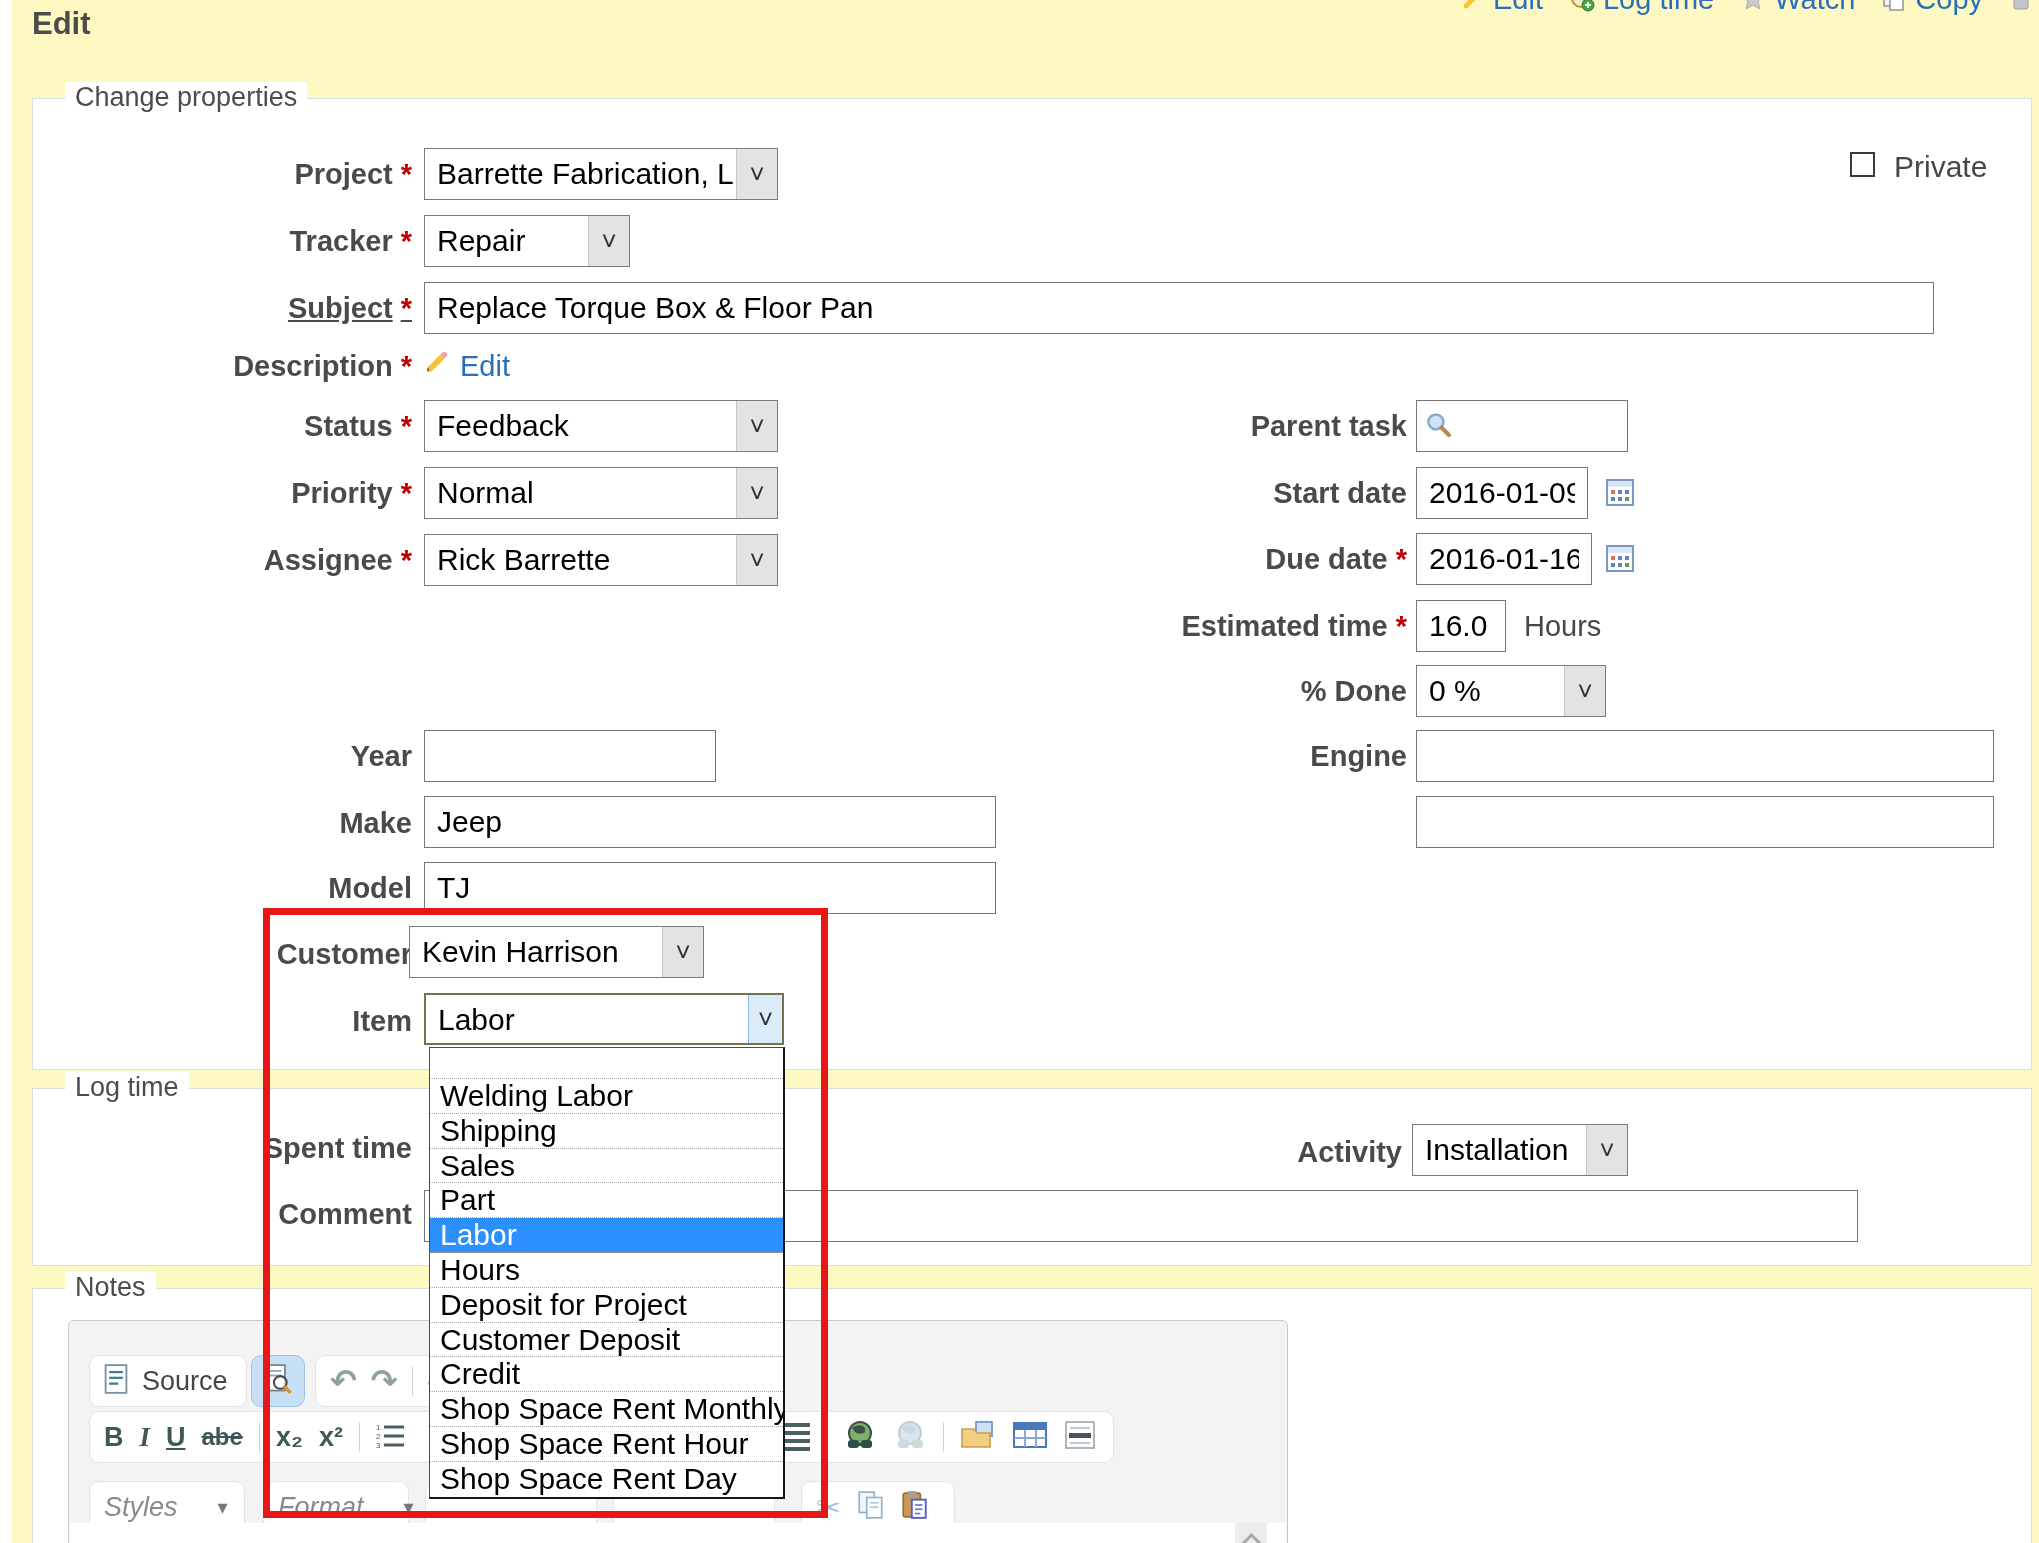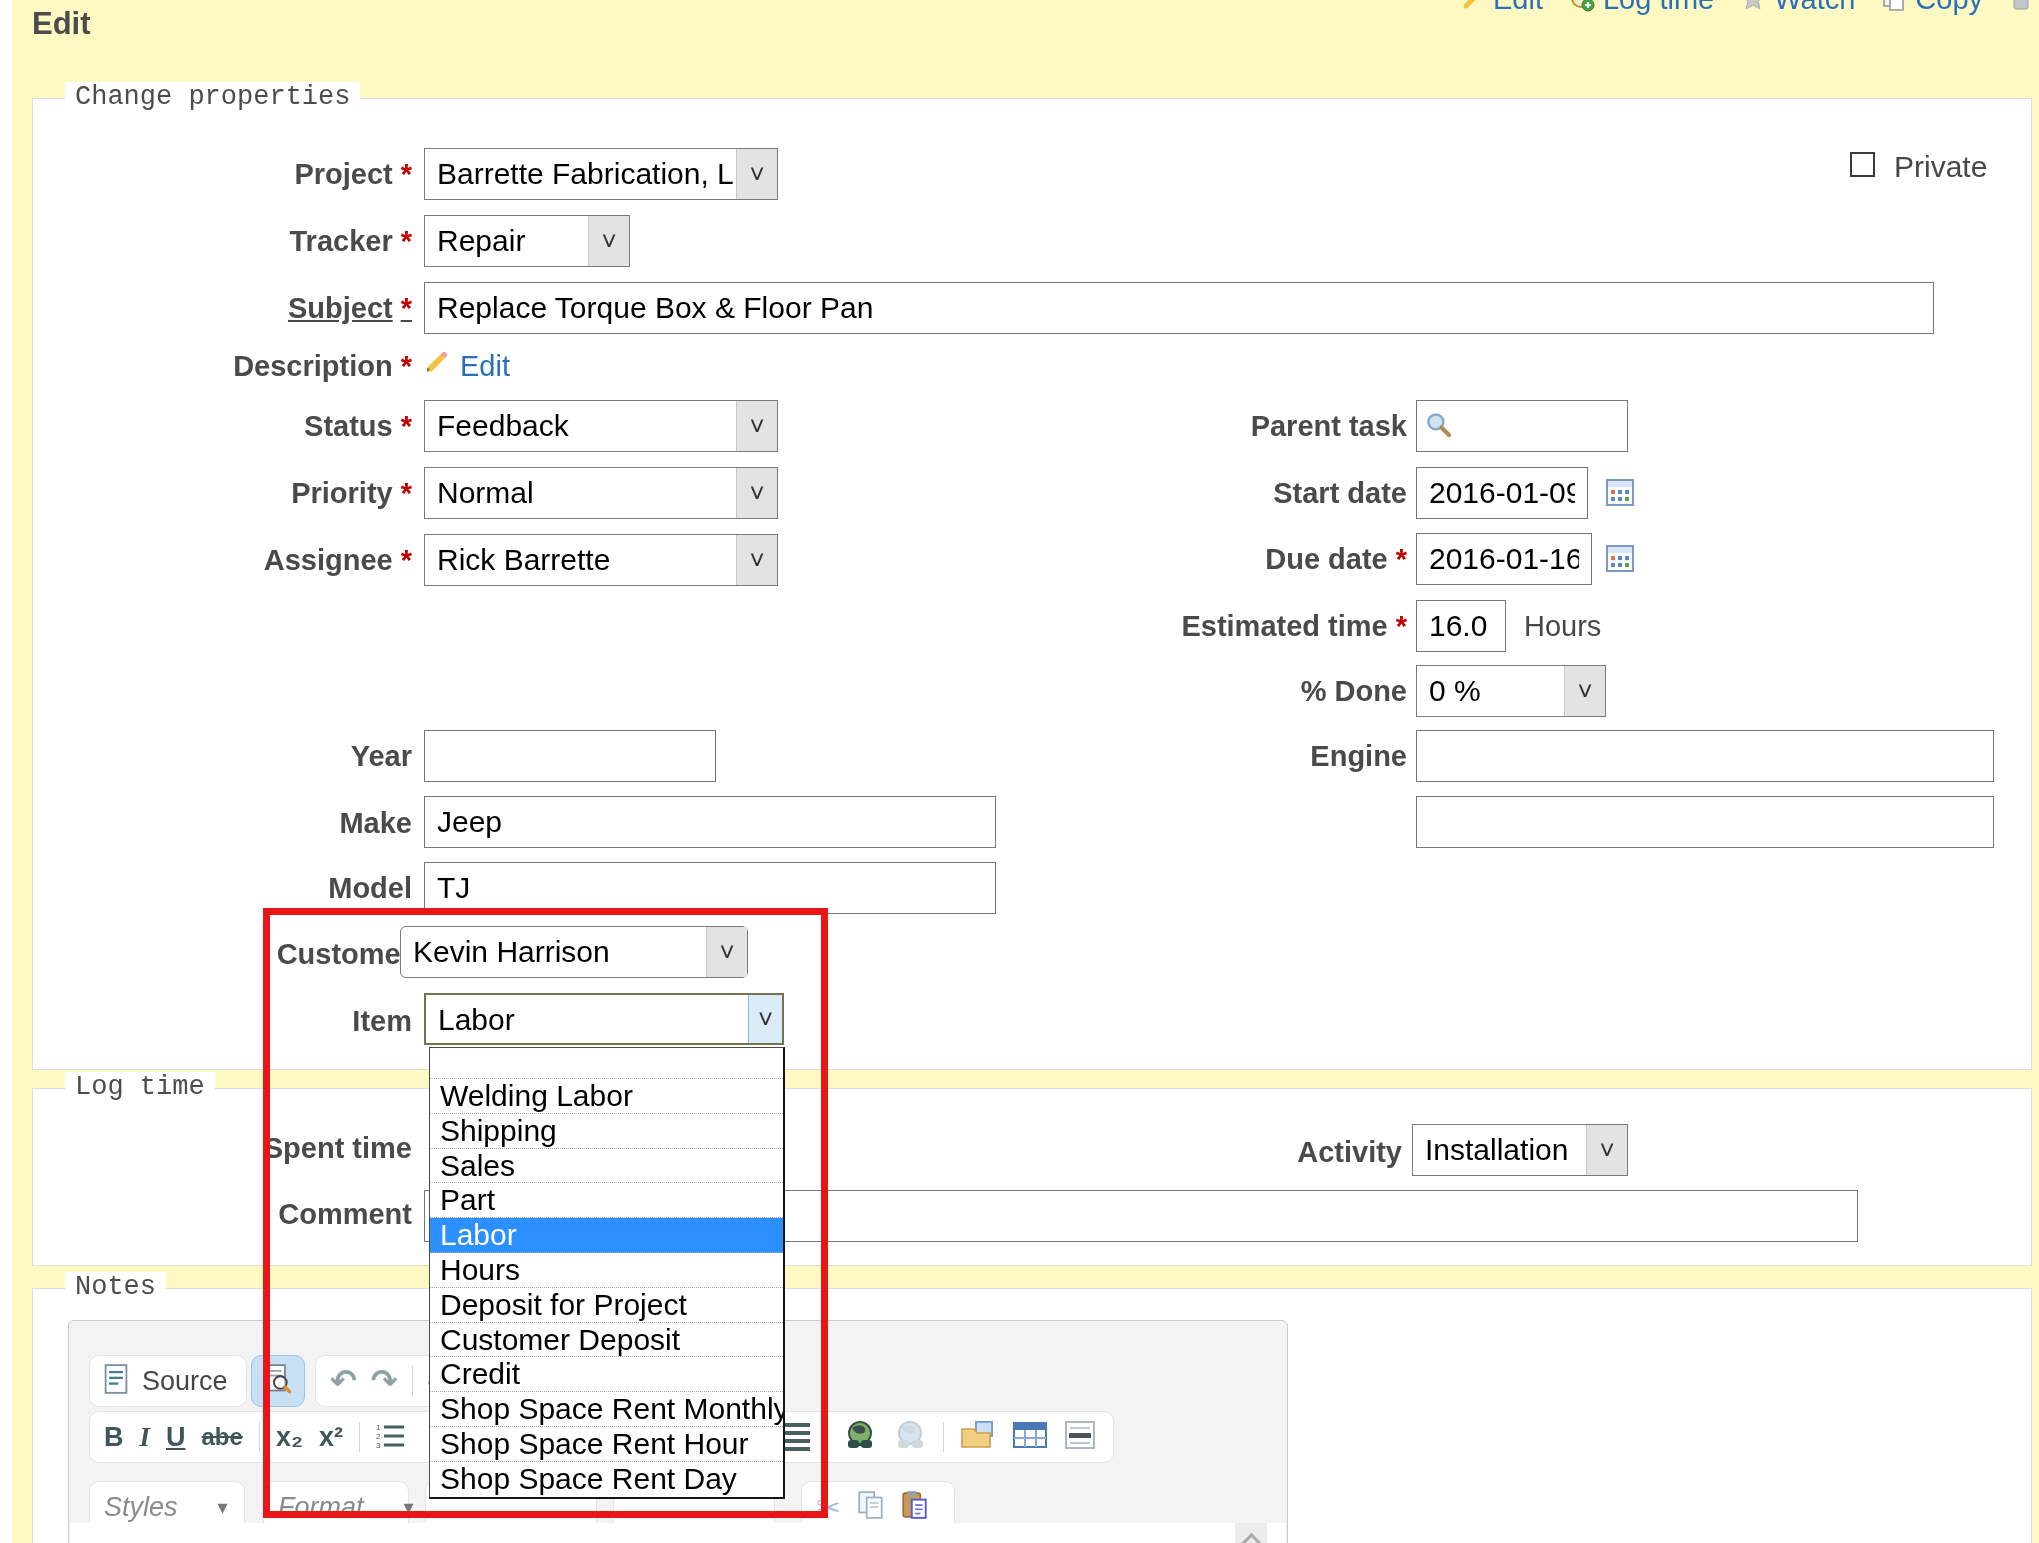--- a/index.html
+++ b/index.html
@@ -5,21 +5,21 @@
   html,body{margin:0;padding:0;background:#fff;}
   #screen{position:relative;width:2039px;height:1543px;background:#fef9c3;overflow:hidden;
           font-family:"Liberation Sans","DejaVu Sans",sans-serif;color:#000;margin-left:12px;}
   
   .actionbar{position:absolute;top:-21px;left:1449px;display:flex;align-items:center;gap:26px;height:40px;}
   .act{display:flex;align-items:center;gap:8px;color:#2970b8;font-size:29px;white-space:nowrap;cursor:pointer;}
   .act svg{display:block;}
   
   .h2{position:absolute;left:20px;top:6px;font-size:31px;font-weight:bold;color:#4c4c4c;}
   .fieldset{position:absolute;border:1px solid #dcdcdc;background:#fff;}
-  .legend{position:absolute;top:-17px;left:32px;background:#fff;padding:0 10px;font-size:27px;color:#4c4c4c;font-family:Liberation Mono, monospace;}
+  .legend{position:absolute;top:-17px;left:32px;background:#fff;padding:0 10px;font-size:27px;color:#4c4c4c;}
   
   .lbl{position:absolute;font-size:29px;font-weight:bold;color:#4a4a4a;text-align:right;white-space:nowrap;}
   .req{color:#c00000;margin-left:8px;}
   .plain{position:absolute;font-size:29px;color:#474747;white-space:nowrap;}
   
   .txt{position:absolute;box-sizing:border-box;height:52px;border:1px solid #767676;background:#fff;
        font-family:inherit;font-size:30px;color:#000;padding:0 12px;outline:none;}
   .sel{position:absolute;box-sizing:border-box;height:52px;border:1px solid #7a7a7a;background:#fff;cursor:pointer;}
   .sel-v{position:absolute;left:12px;right:44px;top:0;bottom:0;line-height:49px;font-size:30px;overflow:hidden;white-space:nowrap;}
   .sel-b{position:absolute;top:0;right:0;bottom:0;width:40px;background:#e3e3e3;border-left:1px solid #c6c6c6;
@@ -177,21 +177,21 @@
     <div class="sel-v">Rick Barrette</div>
     <div class="sel-b">
         <span class="chev">˅</span>
       </div>
   </div>
 
   <input class="txt" style="left: 412px; top: 730px; width: 292px;" value="">
   <input class="txt" style="left: 412px; top: 796px; width: 572px;" value="Jeep">
   <input class="txt" style="left: 412px; top: 862px; width: 572px;" value="TJ">
 
-  <div class="sel" style="left:388px;top:926px;width:348px;border-radius:6px;">
+  <div class="sel" style="left:397px;top:926px;width:295px;">
     <div class="sel-v">Kevin Harrison</div>
     <div class="sel-b">
         <span class="chev">˅</span>
       </div>
   </div>
   <div class="sel focused" style="left:412px;top:993px;width:360px;">
     <div class="sel-v">Labor</div>
     <div class="sel-b">
         <span class="chev">˅</span>
       </div>

